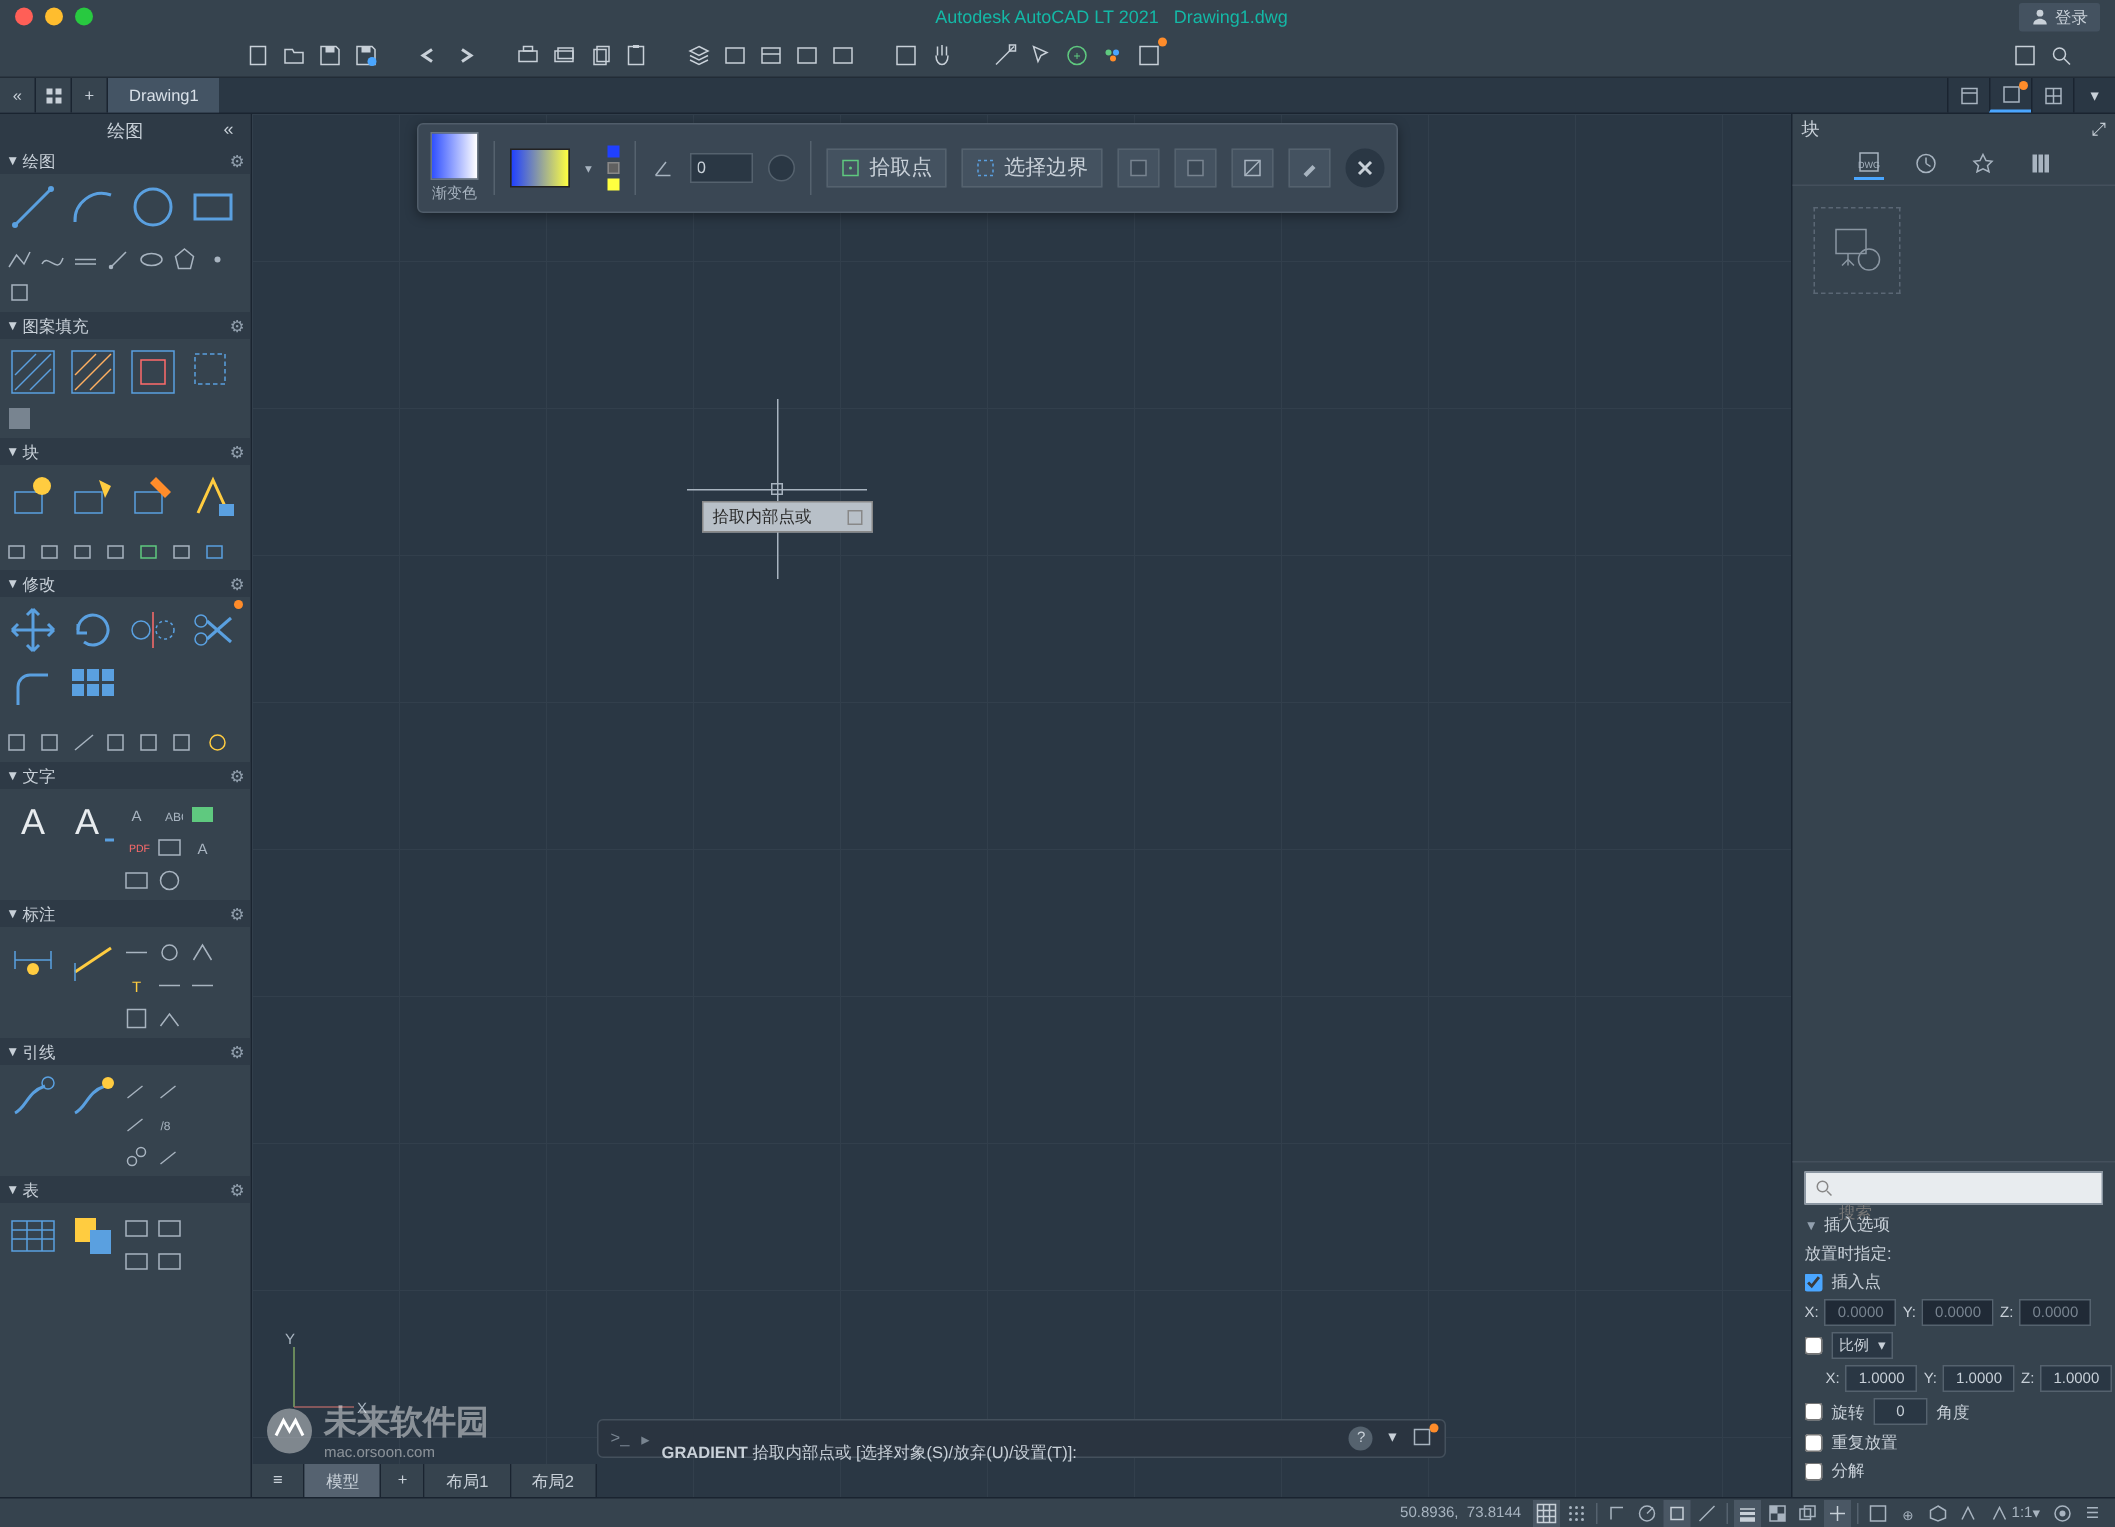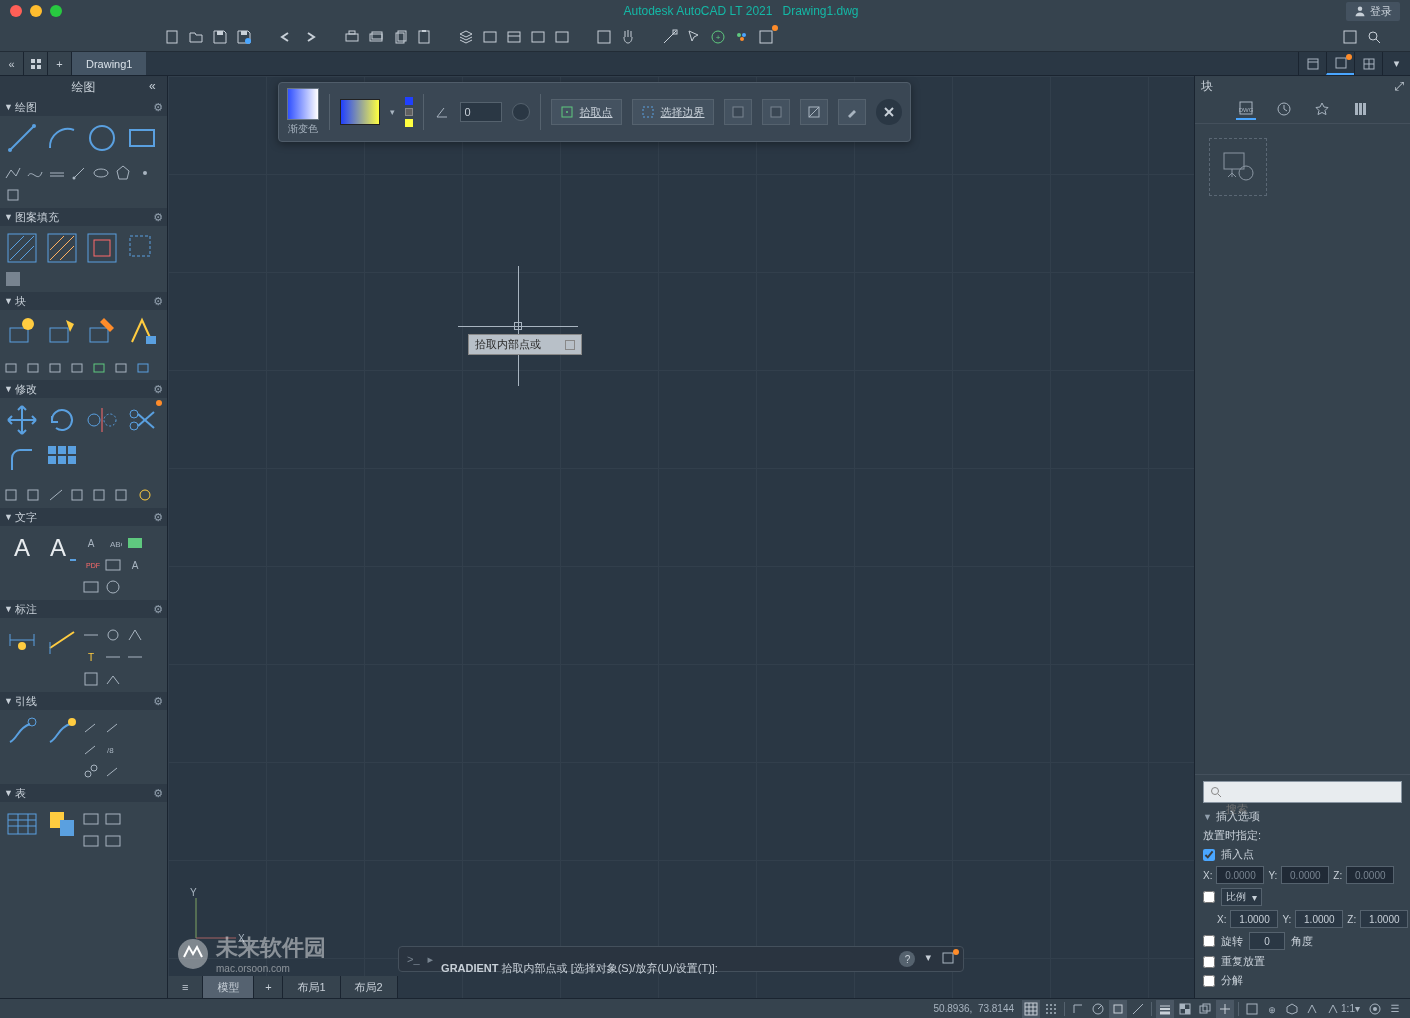--- a/index.html
+++ b/index.html
@@ -48,21 +48,21 @@
 .grid-bg { position: absolute; inset: 0; background-image:
   linear-gradient(#323f4c 1px, transparent 1px),
   linear-gradient(90deg, #323f4c 1px, transparent 1px);
   background-size: 98px 98px; }
 .float-toolbar { position: absolute; top: 6px; left: 110px; height: 60px; background: #3a4754; border: 1px solid #505d6a; border-radius: 4px; display: flex; align-items: center; padding: 0 8px; gap: 10px; box-shadow: 0 2px 8px rgba(0,0,0,.4); }
 .ft-item { display: flex; flex-direction: column; align-items: center; gap: 2px; font-size: 10px; color: #a8b4c0; }
 .ft-swatch { width: 32px; height: 32px; border: 1px solid #6a7784; }
 .ft-grad { width: 40px; height: 26px; background: linear-gradient(90deg, #2040ff, #ffff40); border:1px solid #222; }
 .ft-sep { width: 1px; height: 36px; background: #55626e; }
 .ft-input { width: 42px; height: 20px; background: #2a3744; border: 1px solid #55626e; color: #c8d0d8; padding: 0 4px; font-size: 11px; }
-.ft-btn { height: 26px; padding: 0 8px; background: #445260; border: 1px solid #55626e; display: flex; align-items: center; gap: 6px; font-size: 11px; cursor:pointer;text-decoration:underline; }
+.ft-btn { height: 26px; padding: 0 8px; background: #445260; border: 1px solid #55626e; display: flex; align-items: center; gap: 6px; font-size: 14px; cursor:pointer; }
 .ft-color-minis { display: flex; flex-direction: column; gap: 3px; }
 .mini-sq { width: 8px; height: 8px; }
 .ft-circle { width: 26px; height: 26px; border-radius: 50%; background: #2a3744; display:flex; align-items:center; justify-content:center; cursor:pointer;}
 .crosshair { position: absolute; left: 290px; top: 190px; width: 120px; height: 120px; pointer-events: none; }
 .crosshair::before { content:""; position:absolute; left:50%; top:0; bottom:0; width:1px; background:#a8b4c0; }
 .crosshair::after { content:""; position:absolute; top:50%; left:0; right:0; height:1px; background:#a8b4c0; }
 .ch-box { position:absolute; left:50%; top:50%; width:8px; height:8px; margin:-4px 0 0 -4px; border:1px solid #a8b4c0; }
 .tooltip-box { position: absolute; left: 300px; top: 258px; background: #b8c0c8; color: #2a2a2a; padding: 2px 6px; font-size: 11px; border:1px solid #888; display:flex; align-items:center; gap:24px;}
 .tooltip-box .dd { width:10px; height:10px; border:1px solid #888; display:inline-block; }
 .ucs { position: absolute; left: 18px; bottom: 50px; width: 60px; height: 60px; }

